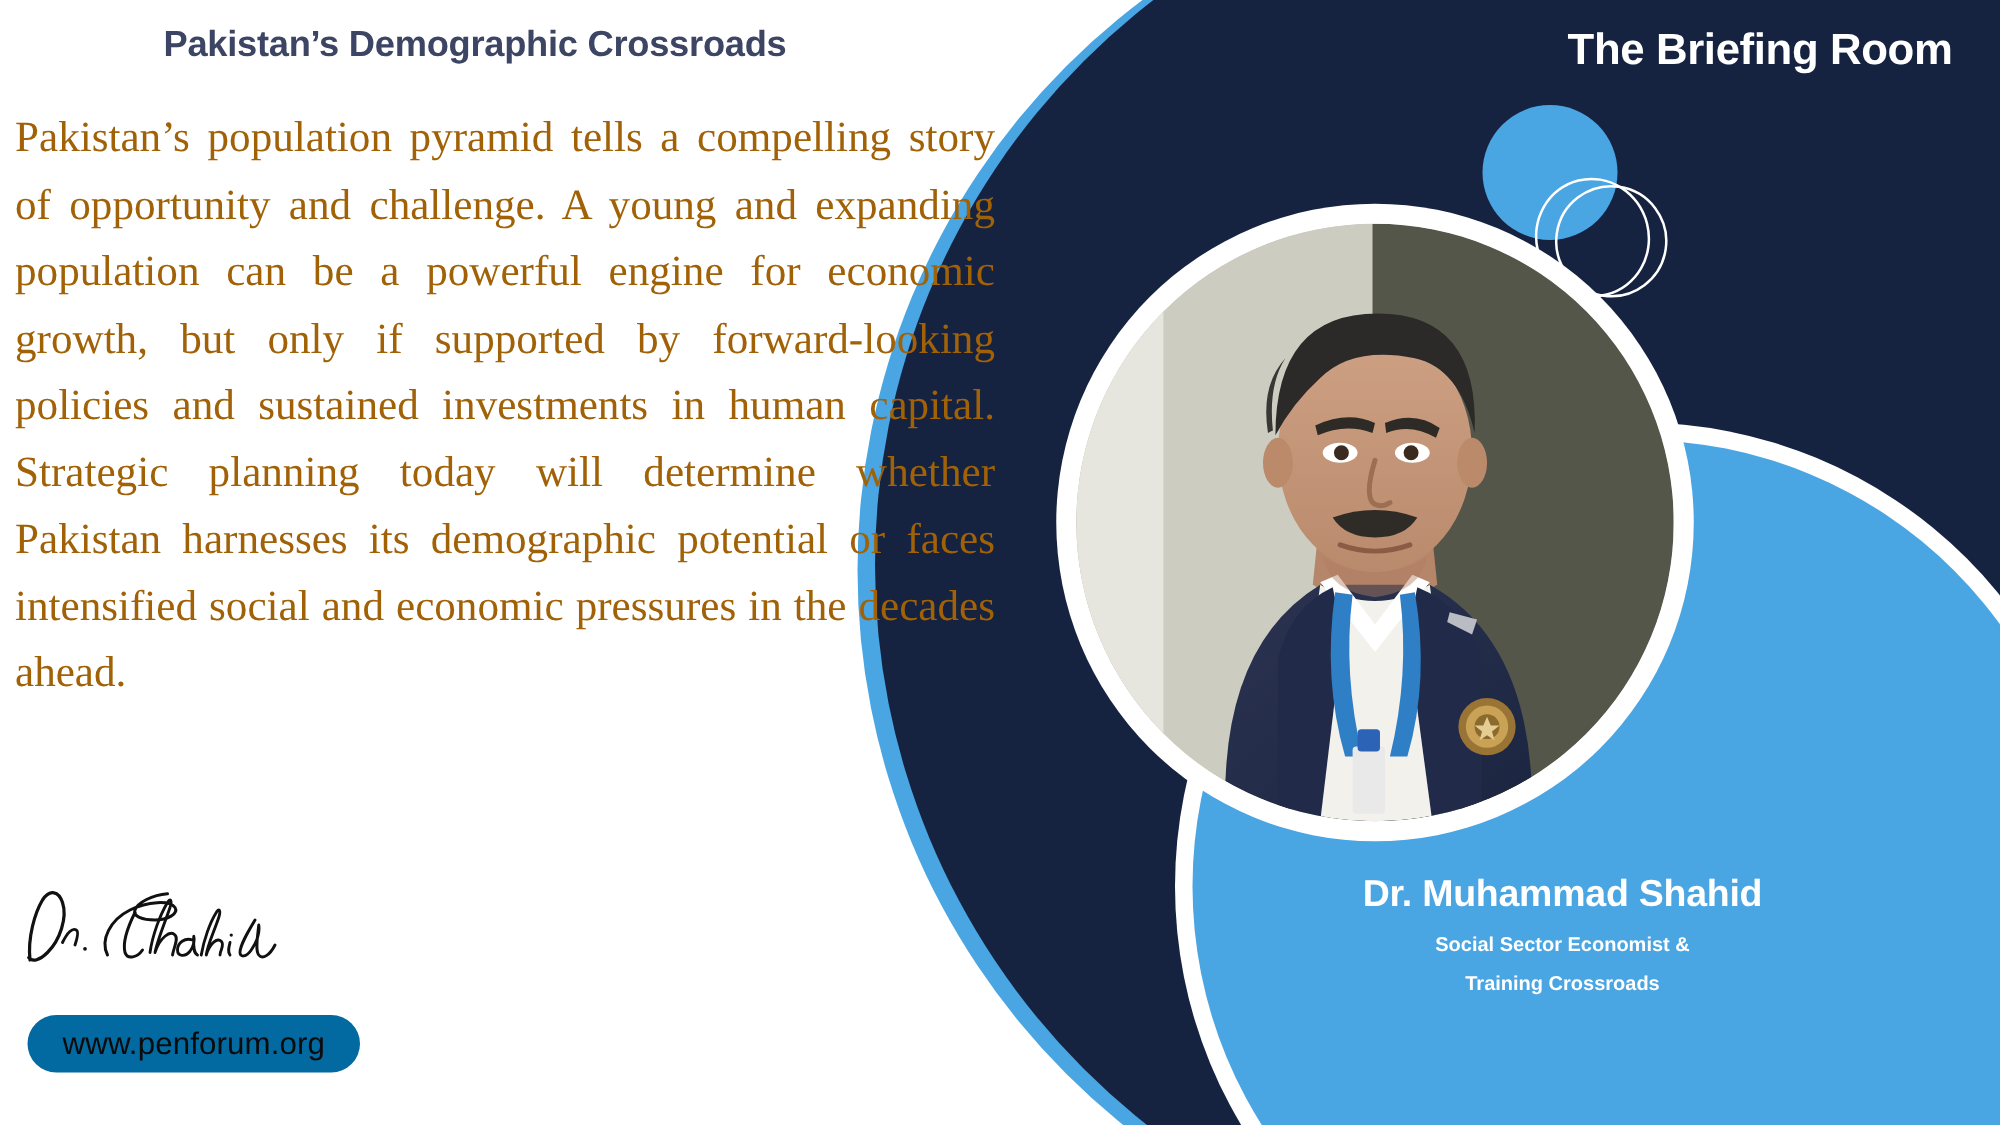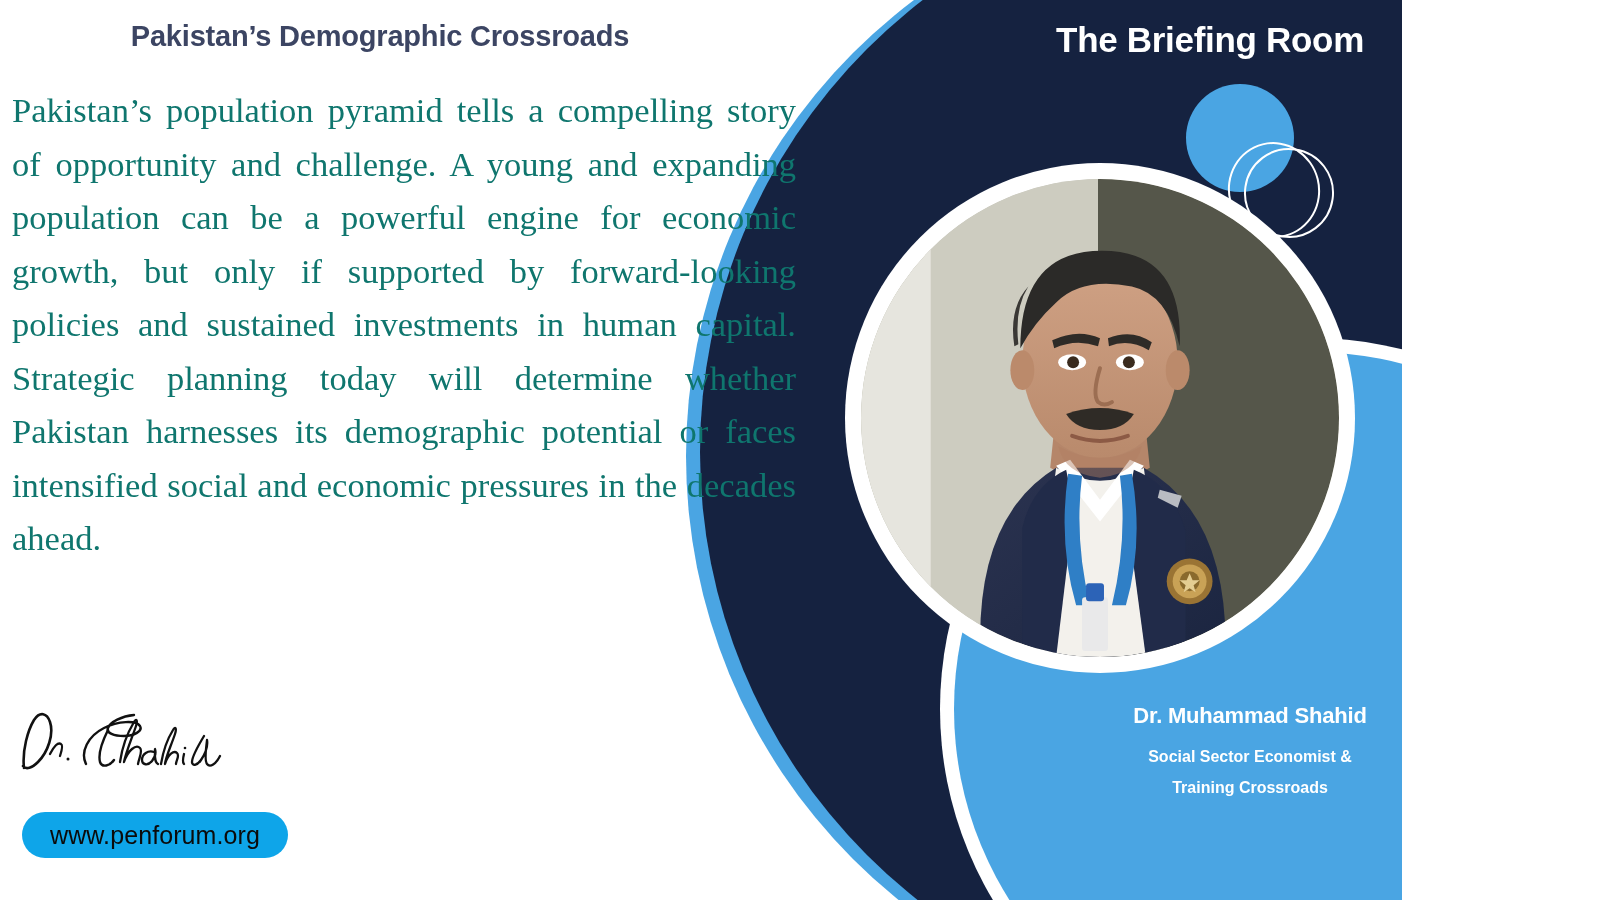--- a/index.html
+++ b/index.html
@@ -19,21 +19,21 @@
     width: 1600px;
     height: 900px;
     background: #ffffff;
     overflow: hidden;
   }
 
   
   #right-panel {
     position: absolute;
     left: 0; top: 0;
-    width: 1402px; height: 900px;
+    width: 1600px; height: 900px;
     overflow: hidden;
     pointer-events: none;
   }
   #right-panel > * { pointer-events: auto; }
 
   
   .navy-blob {
     position: absolute;
     border-radius: 50%;
     background: #152240;
@@ -62,21 +62,21 @@
     letter-spacing: -0.2px;
     color: #3c4563;
   }
   #body-copy {
     position: absolute;
     left: 12px; top: 84px;
     width: 784px;
     font-family: "Liberation Serif", serif;
     font-size: 34.5px;
     line-height: 53.5px;
-    color: #0f766e;
+    color: #a16207;
     text-align: justify;
     text-justify: inter-word;
     -webkit-hyphens: none;
     hyphens: none;
   }
   #body-copy::after {
     content: "";
     display: inline-block;
     width: 100%;
   }
@@ -94,21 +94,21 @@
   
   #url-pill {
     position: absolute;
     left: 22px;
     top: 812px;
     height: 46px;
     padding: 0 28px;
     display: flex;
     align-items: center;
     justify-content: center;
-    background: #0ea5e9;
+    background: #0369a1;
     border-radius: 23px;
     color: #0b0b0b;
     font-family: "Liberation Sans", sans-serif;
     font-size: 25px;
     letter-spacing: 0.1px;
     white-space: nowrap;
   }
 
   
   #panel-title {
@@ -179,21 +179,21 @@
     position: absolute;
     left: 1020px;
     top: 697px;
     width: 460px;
     text-align: center;
     color: #ffffff;
   }
   #person-name {
     font-family: "Liberation Sans", sans-serif;
     font-weight: bold;
-    font-size: 22px;
+    font-size: 30px;
     letter-spacing: -0.2px;
     line-height: 38px;
   }
   #person-role {
     font-family: "Liberation Sans", sans-serif;
     font-weight: bold;
     font-size: 16px;
     line-height: 31px;
     margin-top: 6px;
   }

